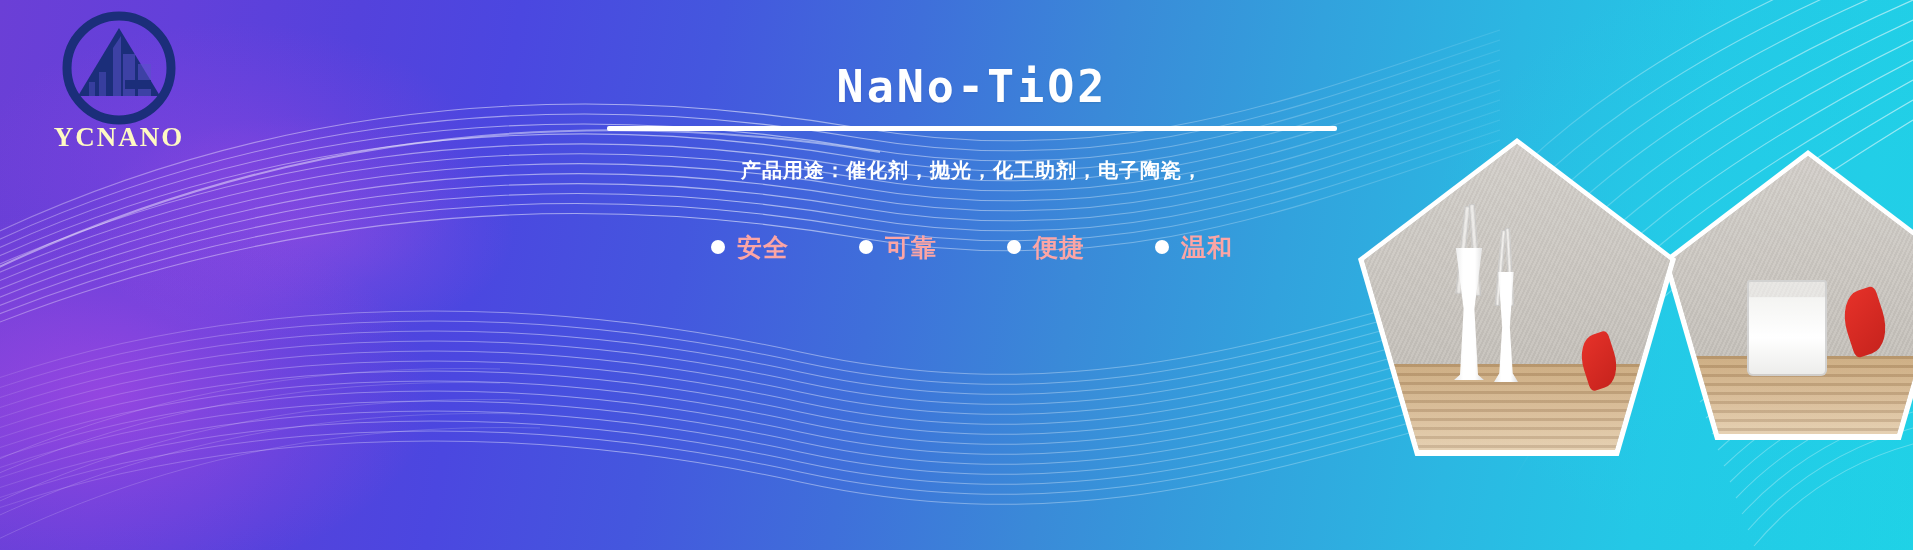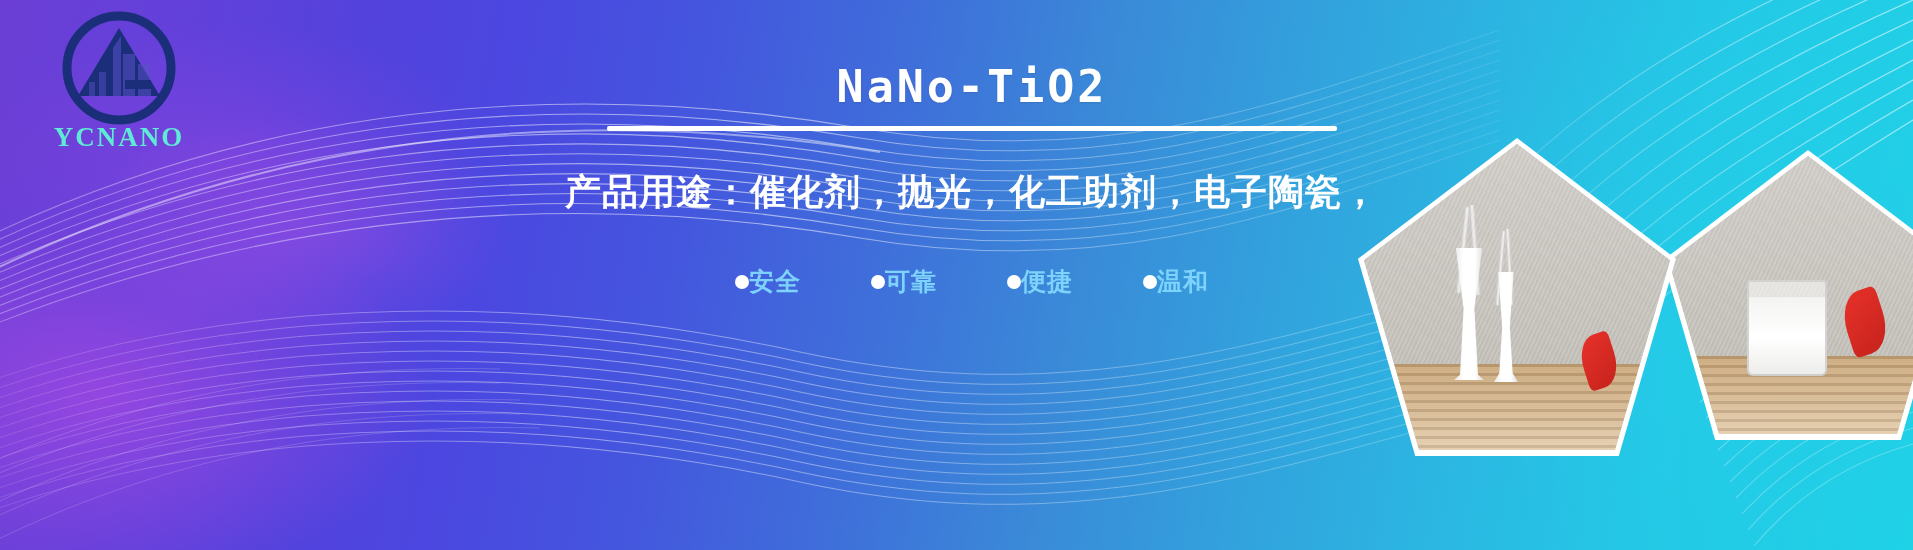--- a/index.html
+++ b/index.html
@@ -53,21 +53,21 @@
 
   
   .logo {
     position:absolute; left:44px; top:8px;
     width:150px; height:150px;
   }
   .logo-mark { width:120px; height:120px; margin:0 auto; display:block; }
   .logo-word {
     margin-top:-6px;
     text-align:center;
-    color:#5eead4;
+    color:#fef9c3;
     font-size:27px;
     font-weight:700;
     letter-spacing:2px;
     font-family:"Liberation Serif", serif;
   }
 
   
   .center {
     position:absolute;
     left:482px; top:62px;
@@ -83,40 +83,41 @@
     font-family:"DejaVu Sans Mono", monospace;
     text-shadow:0 1px 2px rgba(0,0,0,.10);
   }
   .divider {
     width:730px; height:5px;
     margin:14px auto 0;
     background:#ffffff;
     border-radius:2px;
   }
   .usage {
-    margin-top:34px;
+    margin-top:24px;
     color:#ffffff;
-    font-size:36px;
+    font-size:20px;
     font-weight:700;
     line-height:1.52;
     letter-spacing:1px;
     font-family:"DejaVu Sans", sans-serif;
   }
   .usage div { white-space:nowrap; }
 
   .features {
     margin-top:46px;
     display:flex;
     justify-content:center;
     gap:70px;
   }
   .feature {
     display:flex;
     align-items:center;
-    color:#7dd3fc;
+    gap:12px;
+    color:#fca5a5;
     font-size:25px;
     font-weight:700;
     letter-spacing:1px;
     font-family:"DejaVu Sans", sans-serif;
   }
   .dot {
     width:14px; height:14px;
     border-radius:50%;
     background:#ffffff;
     flex:0 0 auto;

